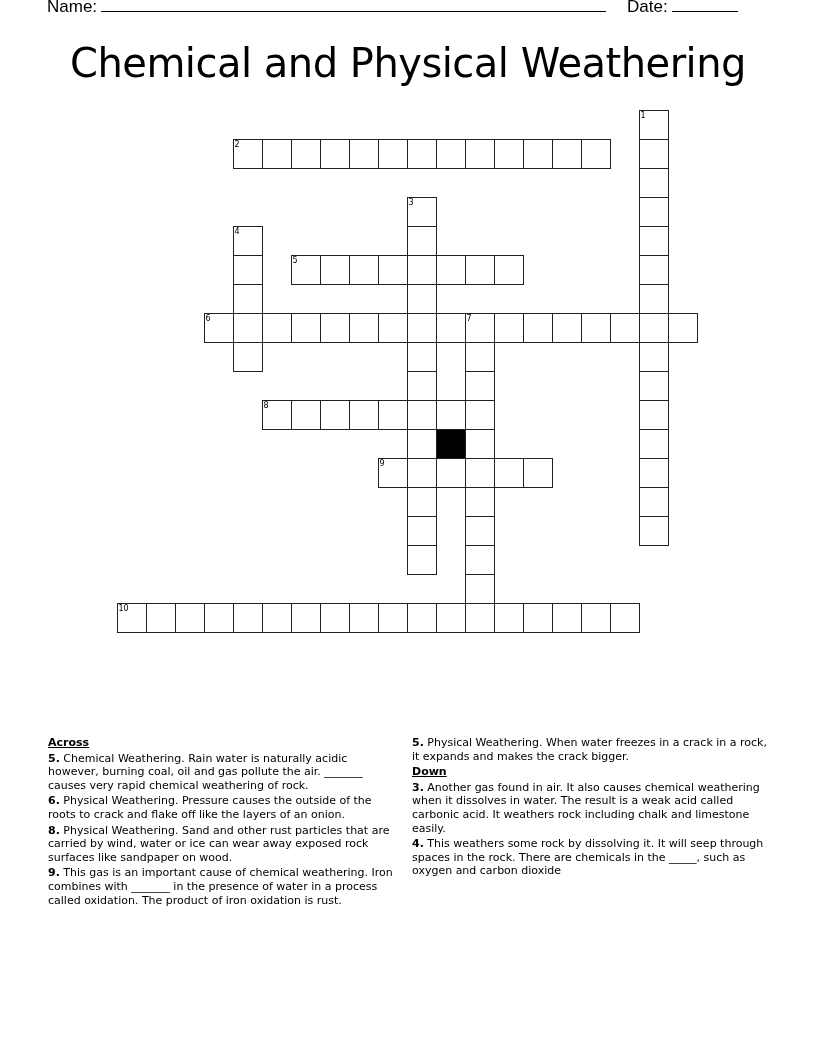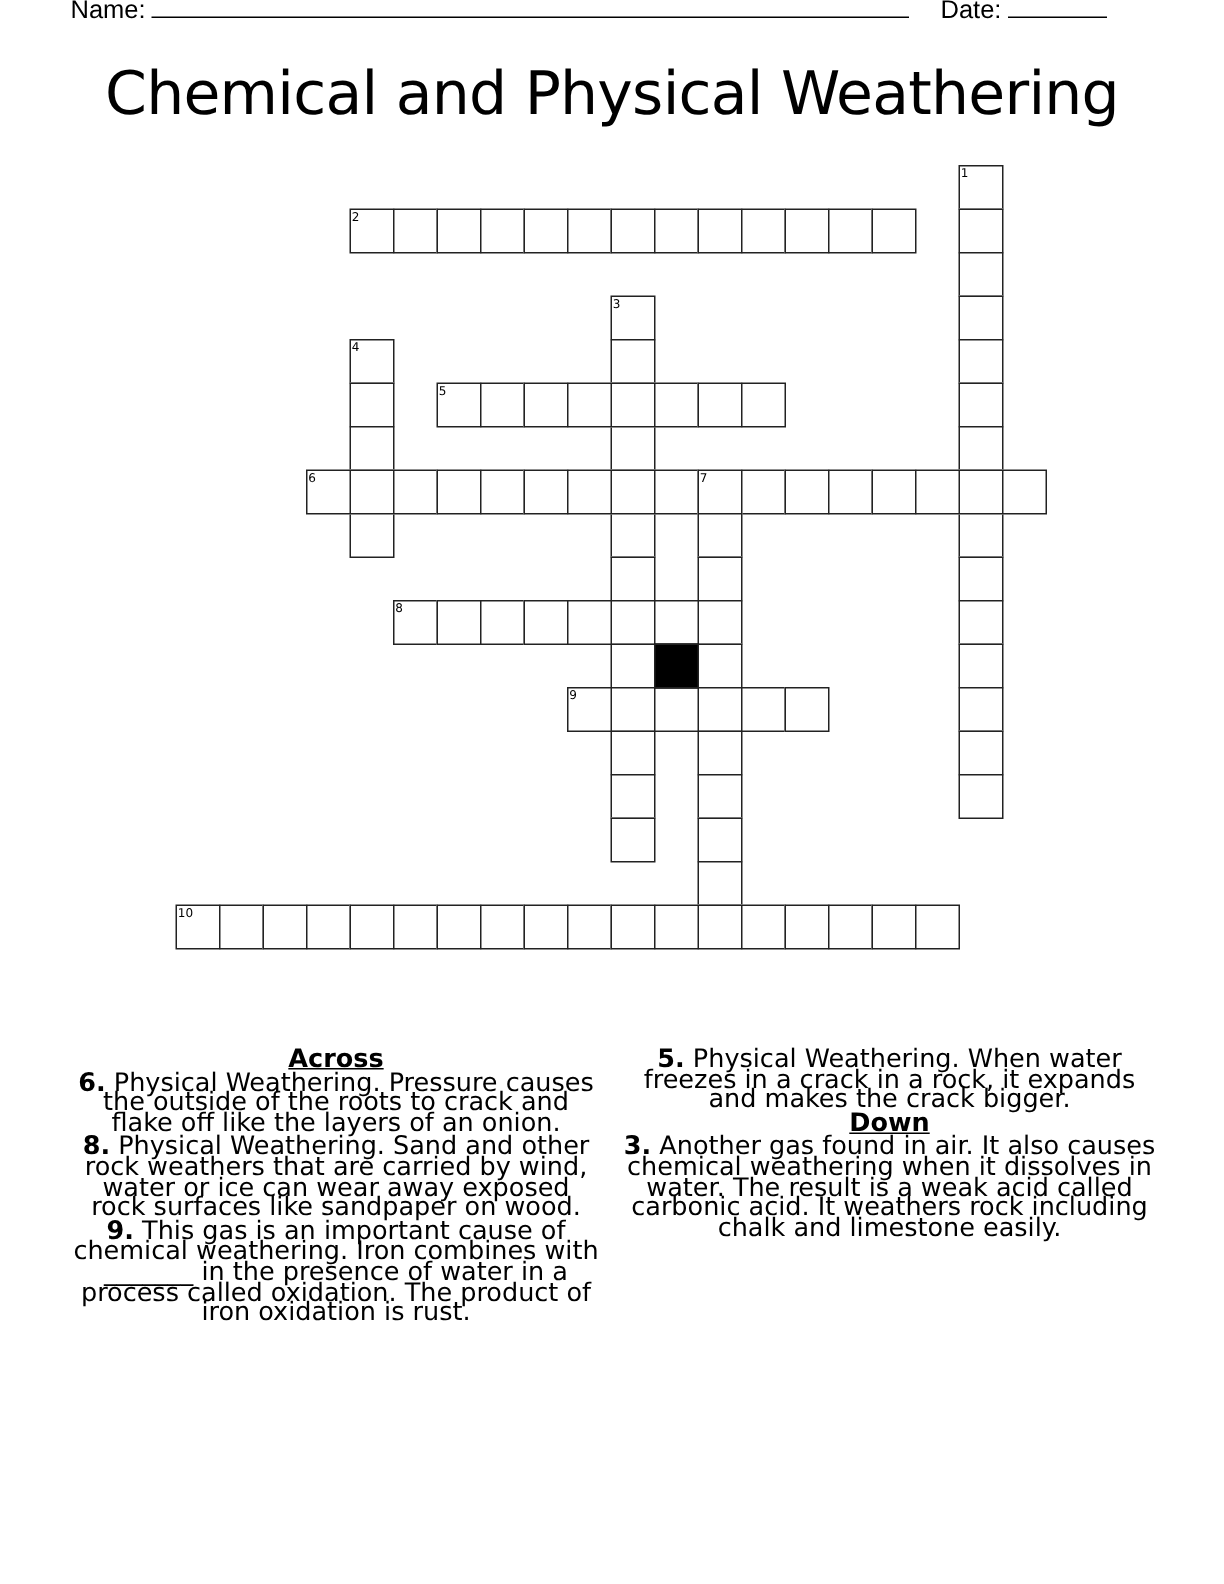--- a/index.html
+++ b/index.html
@@ -6,21 +6,21 @@
   body { width:816px; height:1056px; position:relative; overflow:hidden; font-family:"DejaVu Sans", sans-serif; color:#000; }
   .hdr { position:absolute; top:-3px; font-family:"Liberation Sans", sans-serif; font-size:17px; }
   .hdr .line { display:inline-block; border-bottom:1px solid #000; height:14px; vertical-align:baseline; margin-left:4px; }
   #name-lbl { left:47px; }
   #date-lbl { left:627px; }
   .title { position:absolute; top:40px; left:0; width:816px; text-align:center; font-family:"DejaVu Sans", sans-serif; font-size:40px; letter-spacing:-0.5px; }
   .grid { position:absolute; left:117px; top:110px; width:580px; height:522px; }
   .cell { position:absolute; width:29px; height:29px; box-sizing:border-box; border:1px solid #222; background:#fff; margin-left:-0.5px; margin-top:-0.5px; width:30px; height:30px; }
   .cell.black { background:#000; }
   .cell .num { position:absolute; left:1px; top:0px; font-size:8px; line-height:9px; font-family:"DejaVu Sans", sans-serif; }
-  .clues { position:absolute; top:700px; font-size:17px; line-height:13.6px;text-align:center; }
+  .clues { position:absolute; top:736px; font-size:11px; line-height:13.6px; }
   .clues .head { text-decoration:underline; font-weight:bold; margin-bottom:2px; }
   .clues .clue { margin-bottom:2px; }
   .clues .clue b { font-weight:bold; }
   #col-left { left:48px; width:352px; }
   #col-right { left:412px; width:362px; }
 </style>
 </head>
 <body>
 
 <div class="hdr" id="name-lbl">
@@ -155,22 +155,24 @@
     <div class="cell" style="left: 377px; top: 493px;"></div>
     <div class="cell" style="left: 406px; top: 493px;"></div>
     <div class="cell" style="left: 435px; top: 493px;"></div>
     <div class="cell" style="left: 464px; top: 493px;"></div>
     <div class="cell" style="left: 493px; top: 493px;"></div>
     <div class="cell black" style="left: 319px; top: 319px;"></div>
   </div>
 
 <div class="clues" id="col-left">
   <div class="head">Across</div>
+  <div class="clue"><b>5.</b> <span>Chemical Weathering. Rain water is naturally acidic however, burning coal, oil and gas pollute the air. _______ causes very rapid chemical weathering of rock.</span></div>
   <div class="clue"><b>6.</b> <span>Physical Weathering. Pressure causes the outside of the roots to crack and flake off like the layers of an onion.</span></div>
-  <div class="clue"><b>8.</b> <span>Physical Weathering. Sand and other rock weathers that are carried by wind, water or ice can wear away exposed rock surfaces like sandpaper on wood.</span></div>
+  <div class="clue"><b>8.</b> <span>Physical Weathering. Sand and other rust particles that are carried by wind, water or ice can wear away exposed rock surfaces like sandpaper on wood.</span></div>
   <div class="clue"><b>9.</b> <span>This gas is an important cause of chemical weathering. Iron combines with _______ in the presence of water in a process called oxidation. The product of iron oxidation is rust.</span></div>
 </div>
 
 <div class="clues" id="col-right">
   <div class="clue"><b>5.</b> <span>Physical Weathering. When water freezes in a crack in a rock, it expands and makes the crack bigger.</span></div>
   <div class="head">Down</div>
   <div class="clue"><b>3.</b> <span>Another gas found in air. It also causes chemical weathering when it dissolves in water. The result is a weak acid called carbonic acid. It weathers rock including chalk and limestone easily.</span></div>
+  <div class="clue"><b>4.</b> <span>This weathers some rock by dissolving it. It will seep through spaces in the rock. There are chemicals in the _____, such as oxygen and carbon dioxide</span></div>
 </div>
 
 </body></html>

